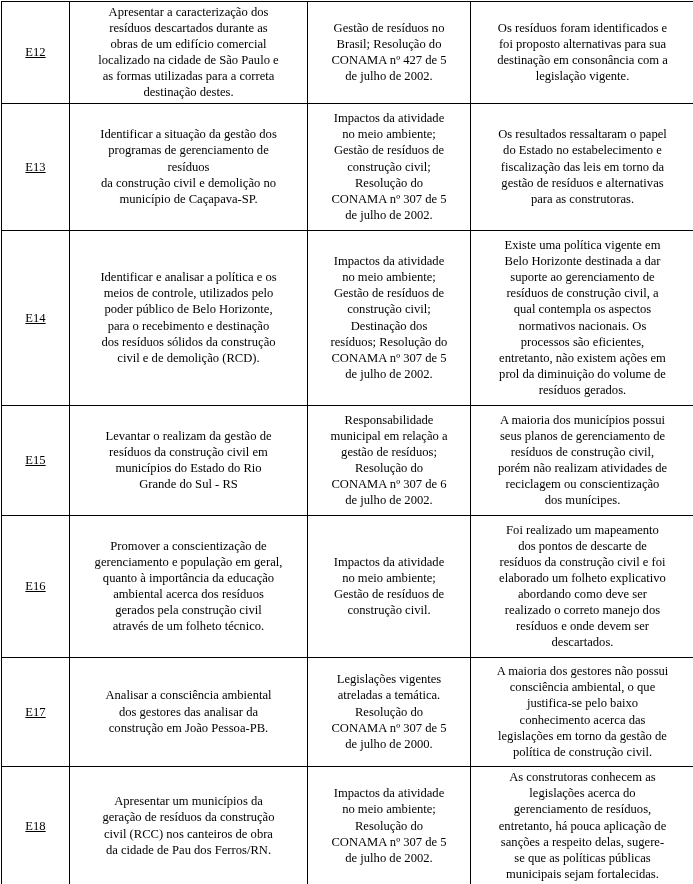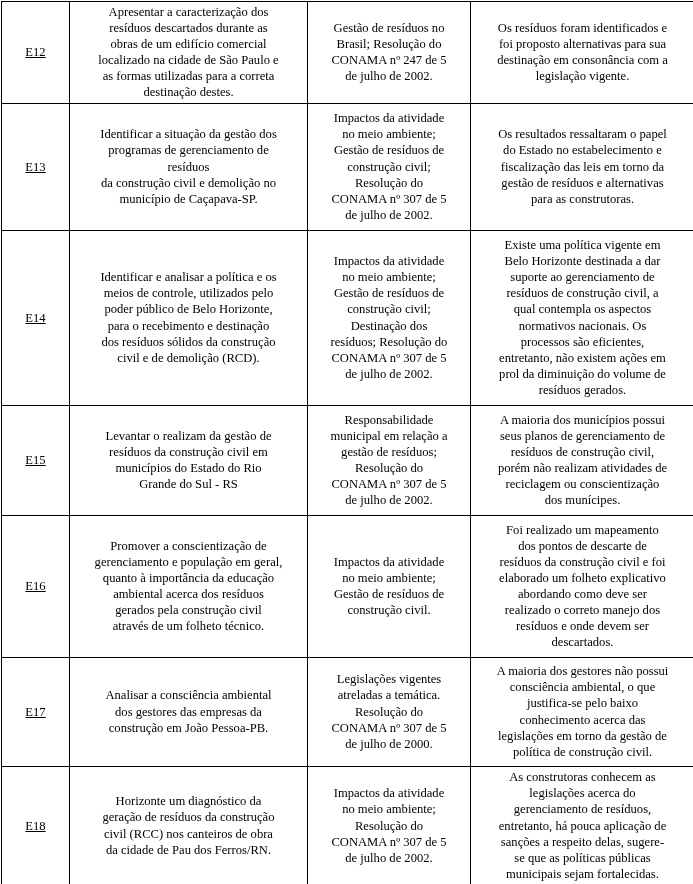--- a/index.html
+++ b/index.html
@@ -70,21 +70,21 @@
             <span class="cell-text">Apresentar a caracterização dos
 resíduos descartados durante as
 obras de um edifício comercial
 localizado na cidade de São Paulo e
 as formas utilizadas para a correta
 destinação destes.</span>
           </td>
         <td class="col-theme">
             <span class="cell-text">Gestão de resíduos no
 Brasil; Resolução do
-CONAMA nº 247 de 5
+CONAMA nº 427 de 5
 de julho de 2002.</span>
           </td>
         <td class="col-result">
             <span class="cell-text">Os resíduos foram identificados e
 foi proposto alternativas para sua
 destinação em consonância com a
 legislação vigente.</span>
           </td>
       </tr>
 
@@ -161,21 +161,21 @@
             <span class="cell-text">Levantar o realizam da gestão de
 resíduos da construção civil em
 municípios do Estado do Rio
 Grande do Sul - RS</span>
           </td>
         <td class="col-theme">
             <span class="cell-text">Responsabilidade
 municipal em relação a
 gestão de resíduos;
 Resolução do
-CONAMA nº 307 de 5
+CONAMA nº 307 de 6
 de julho de 2002.</span>
           </td>
         <td class="col-result">
             <span class="cell-text">A maioria dos municípios possui
 seus planos de gerenciamento de
 resíduos de construção civil,
 porém não realizam atividades de
 reciclagem ou conscientização
 dos munícipes.</span>
           </td>
@@ -210,21 +210,21 @@
 descartados.</span>
           </td>
       </tr>
 
       <tr class="r-e17">
         <td class="col-id">
             <span class="cell-text">E17</span>
           </td>
         <td class="col-obj">
             <span class="cell-text">Analisar a consciência ambiental
-dos gestores das empresas da
+dos gestores das analisar da
 construção em João Pessoa-PB.</span>
           </td>
         <td class="col-theme">
             <span class="cell-text">Legislações vigentes
 atreladas a temática.
 Resolução do
 CONAMA nº 307 de 5
 de julho de 2000.</span>
           </td>
         <td class="col-result">
@@ -235,21 +235,21 @@
 legislações em torno da gestão de
 política de construção civil.</span>
           </td>
       </tr>
 
       <tr class="r-e18">
         <td class="col-id">
             <span class="cell-text">E18</span>
           </td>
         <td class="col-obj">
-            <span class="cell-text">Horizonte um diagnóstico da
+            <span class="cell-text">Apresentar um municípios da
 geração de resíduos da construção
 civil (RCC) nos canteiros de obra
 da cidade de Pau dos Ferros/RN.</span>
           </td>
         <td class="col-theme">
             <span class="cell-text">Impactos da atividade
 no meio ambiente;
 Resolução do
 CONAMA nº 307 de 5
 de julho de 2002.</span>

